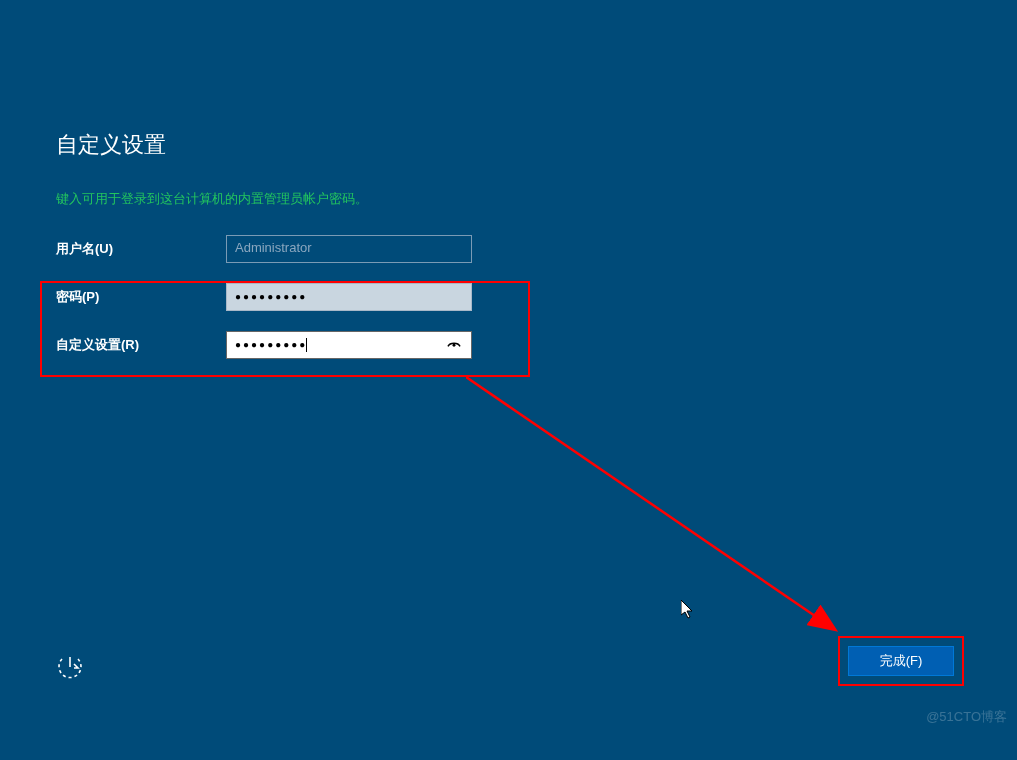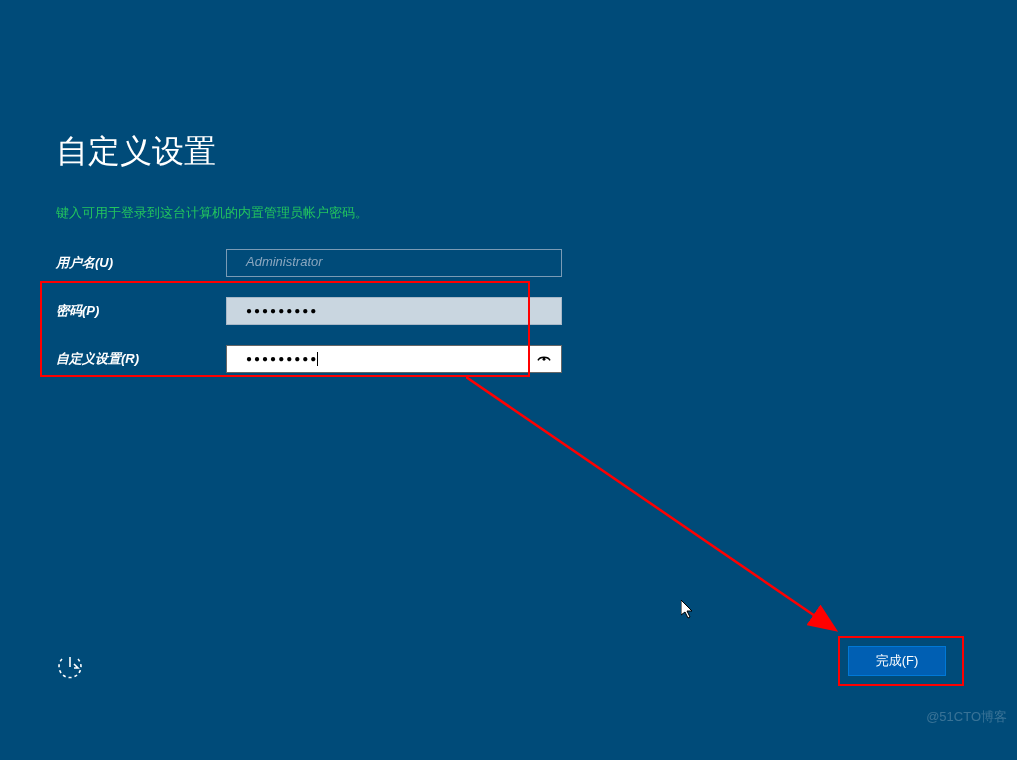--- a/index.html
+++ b/index.html
@@ -16,46 +16,45 @@
       overflow: hidden;
     }
     .container {
       position: absolute;
       top: 130px;
       left: 56px;
       right: 60px;
     }
     .title {
       color: #ffffff;
-      font-size: 32px;
+      font-size: 22px;
       font-weight: 300;
       margin-bottom: 30px;
     }
     .subtitle {
       color: #22c55e;
       font-size: 13px;
       margin-bottom: 26px;
     }
     .form-row {
       display: flex;
       align-items: center;
       margin-bottom: 18px;
       height: 30px;
-      font-style: italic;
     }
     .form-label {
       color: #ffffff;
       font-size: 13px;
       font-weight: bold;
       width: 170px;
     }
     .input-box {
-      width: 336px;
+      width: 246px;
       height: 28px;
-      padding: 4px 19px;
+      padding: 4px 8px;
       font-size: 13px;
       border: 1px solid #7a9bb5;
       position: relative;
     }
     .input-readonly {
       background: transparent;
       color: #8aa7bf;
       border: 1px solid #7a9bb5;
     }
     .input-password {
@@ -107,21 +106,21 @@
       left: 466px;
       top: 377px;
       width: 380px;
       height: 260px;
       pointer-events: none;
     }
     .finish-button {
       position: absolute;
       left: 848px;
       top: 646px;
-      width: 98px;
+      width: 106px;
       height: 30px;
       background: #005fb3;
       border: 1px solid #0078d7;
       color: #ffffff;
       font-size: 13px;
       text-align: center;
       line-height: 28px;
       cursor: pointer;
     }
     .accessibility-icon {

